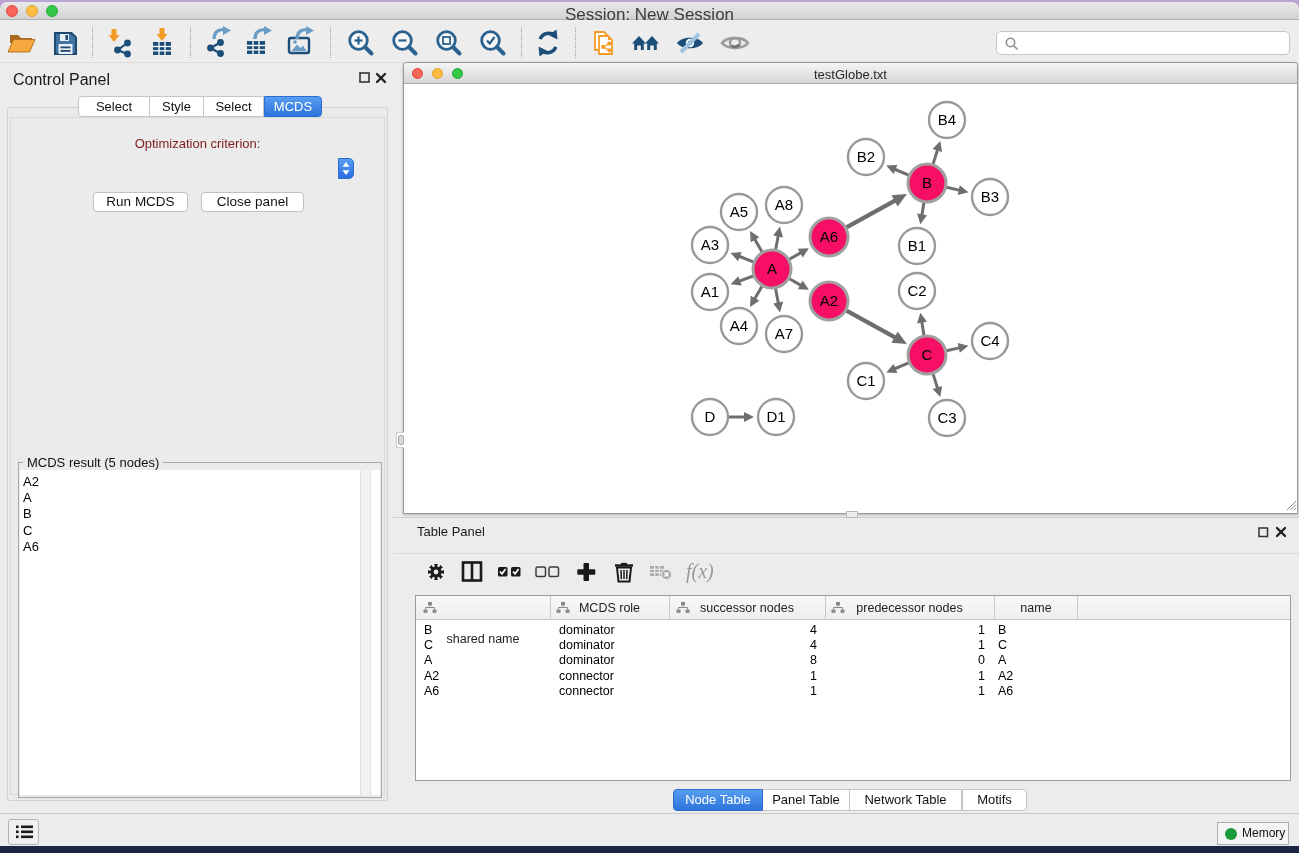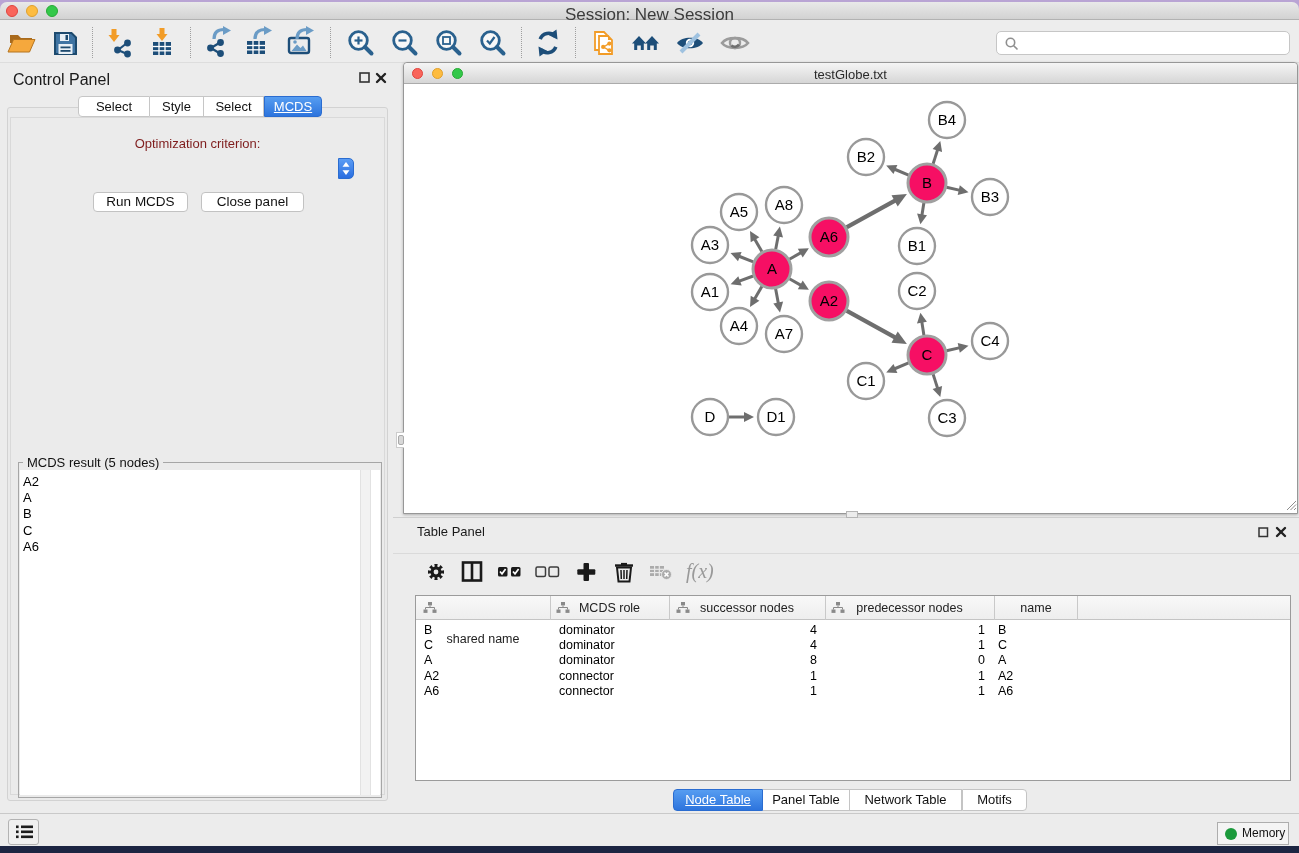--- a/index.html
+++ b/index.html
@@ -16,21 +16,21 @@
 #titlebar .t2 { left:26px; background:#fdbc40; border:1px solid #e0a02c; }
 #titlebar .t3 { left:46px; background:#34c84a; border:1px solid #27aa35; }
 #wtitle { position:absolute; left:0; top:3px; width:1299px; text-align:center; font-size:17px; color:#3c3c3c; }
 #toolbar { position:absolute; left:0; top:20px; width:1299px; height:43px; background:#ededed; border-bottom:1px solid #dddddd; }
 .tsep { position:absolute; top:7px; height:31px; width:0; border-left:1px dotted #9f9f9f; }
 .ticon { position:absolute; top:6px; }
 #search { position:absolute; left:996px; top:31px; width:294px; height:24px; background:#fff; border:1px solid #c6c6c6; border-radius:5px; }
 
 #cp-title { position:absolute; left:13px; top:71px; font-size:16px; color:#1a1a1a; }
 .tab { position:absolute; z-index:3; top:96px; height:21px; background:#fff; border:1px solid #c6c6c6; font-size:13px; color:#111; text-align:center; line-height:19px; }
-.tabsel { background:linear-gradient(#569df1,#2d74dd); color:#fff; border:1px solid #2a6cd0;text-decoration:underline; }
+.tabsel { background:linear-gradient(#569df1,#2d74dd); color:#fff; border:1px solid #2a6cd0; }
 #cp-outer { position:absolute; left:7px; top:107px; width:381px; height:694px; background:#eaeaea; border:1px solid #d2d2d2; border-radius:3px; }
 #cp-inner { position:absolute; left:10px; top:117px; width:375px; height:678px; background:#ebebeb; border:1px solid #d9d9d9; }
 #optlabel { position:absolute; left:0px; top:136px; width:395px; text-align:center; font-size:13px; color:#7f1d1d; }
 #dropdown { position:absolute; left:42px; top:158px; width:312px; height:21px; background:#fff; border:1px solid #b5b5b5; border-radius:5px; font-size:13.5px; color:#111; line-height:19px; padding-left:12px; }
 #ddcap { position:absolute; left:338px; top:158px; width:16px; height:21px; background:linear-gradient(#5a9cf4,#2a6ee0); border-radius:0 5px 5px 0; border:1px solid #2a6cd0; }
 .btn { position:absolute; top:192px; height:20px; background:#fff; border:1px solid #c2c2c2; border-radius:4px; font-size:13.5px; color:#111; text-align:center; line-height:18px; }
 #groupbox { position:absolute; left:18px; top:462px; width:364px; height:336px; border:1px solid #a6a6a6; }
 #grouplabel { position:absolute; left:23px; top:455px; background:#ebebeb; padding:0 4px; font-size:13px; color:#111; }
 #mcdslist { position:absolute; left:20px; top:470px; width:360px; height:325px; background:#fff; font-size:13px; color:#000; padding-top:4px; }
 #mcdslist div { padding-left:3px; height:16.2px; line-height:16.2px; }
@@ -487,21 +487,21 @@
 <div class="trow" style="left:250px; width:151px; top:72.7px; text-align:right;">1</div>
 <div class="trow" style="left:420px; width:149px; top:72.7px; text-align:right;">1</div>
 <div class="trow" style="left:582px; top:72.7px;">A2</div>
 <div class="trow" style="left:8px; top:88.1px;">A6</div>
 <div class="trow" style="left:143px; top:88.1px;">connector</div>
 <div class="trow" style="left:250px; width:151px; top:88.1px; text-align:right;">1</div>
 <div class="trow" style="left:420px; width:149px; top:88.1px; text-align:right;">1</div>
 <div class="trow" style="left:582px; top:88.1px;">A6</div>
 
   </div>
-  <div class="btab btabsel" style="left:673px; width:90px; border-radius:4px 0 0 4px;text-decoration:underline;">Node Table</div>
+  <div class="btab btabsel" style="left:673px; width:90px; border-radius:4px 0 0 4px;">Node Table</div>
   <div class="btab" style="left:763px; width:87px; border-left:none;">Panel Table</div>
   <div class="btab" style="left:850px; width:112px; border-left:none;">Network Table</div>
   <div class="btab" style="left:962px; width:65px; border-radius:0 4px 4px 0;">Motifs</div>
 
   <div id="statusline"></div>
   <div id="statusbtn">
         <svg style="position:absolute; left:7px; top:5px;" width="17" height="14" viewBox="0 0 17 14">
           <g fill="#1c1c1c">
             <rect x="0" y="0.5" width="2.6" height="2.6"></rect>
             <rect x="5" y="0.5" width="12" height="2.6"></rect>

